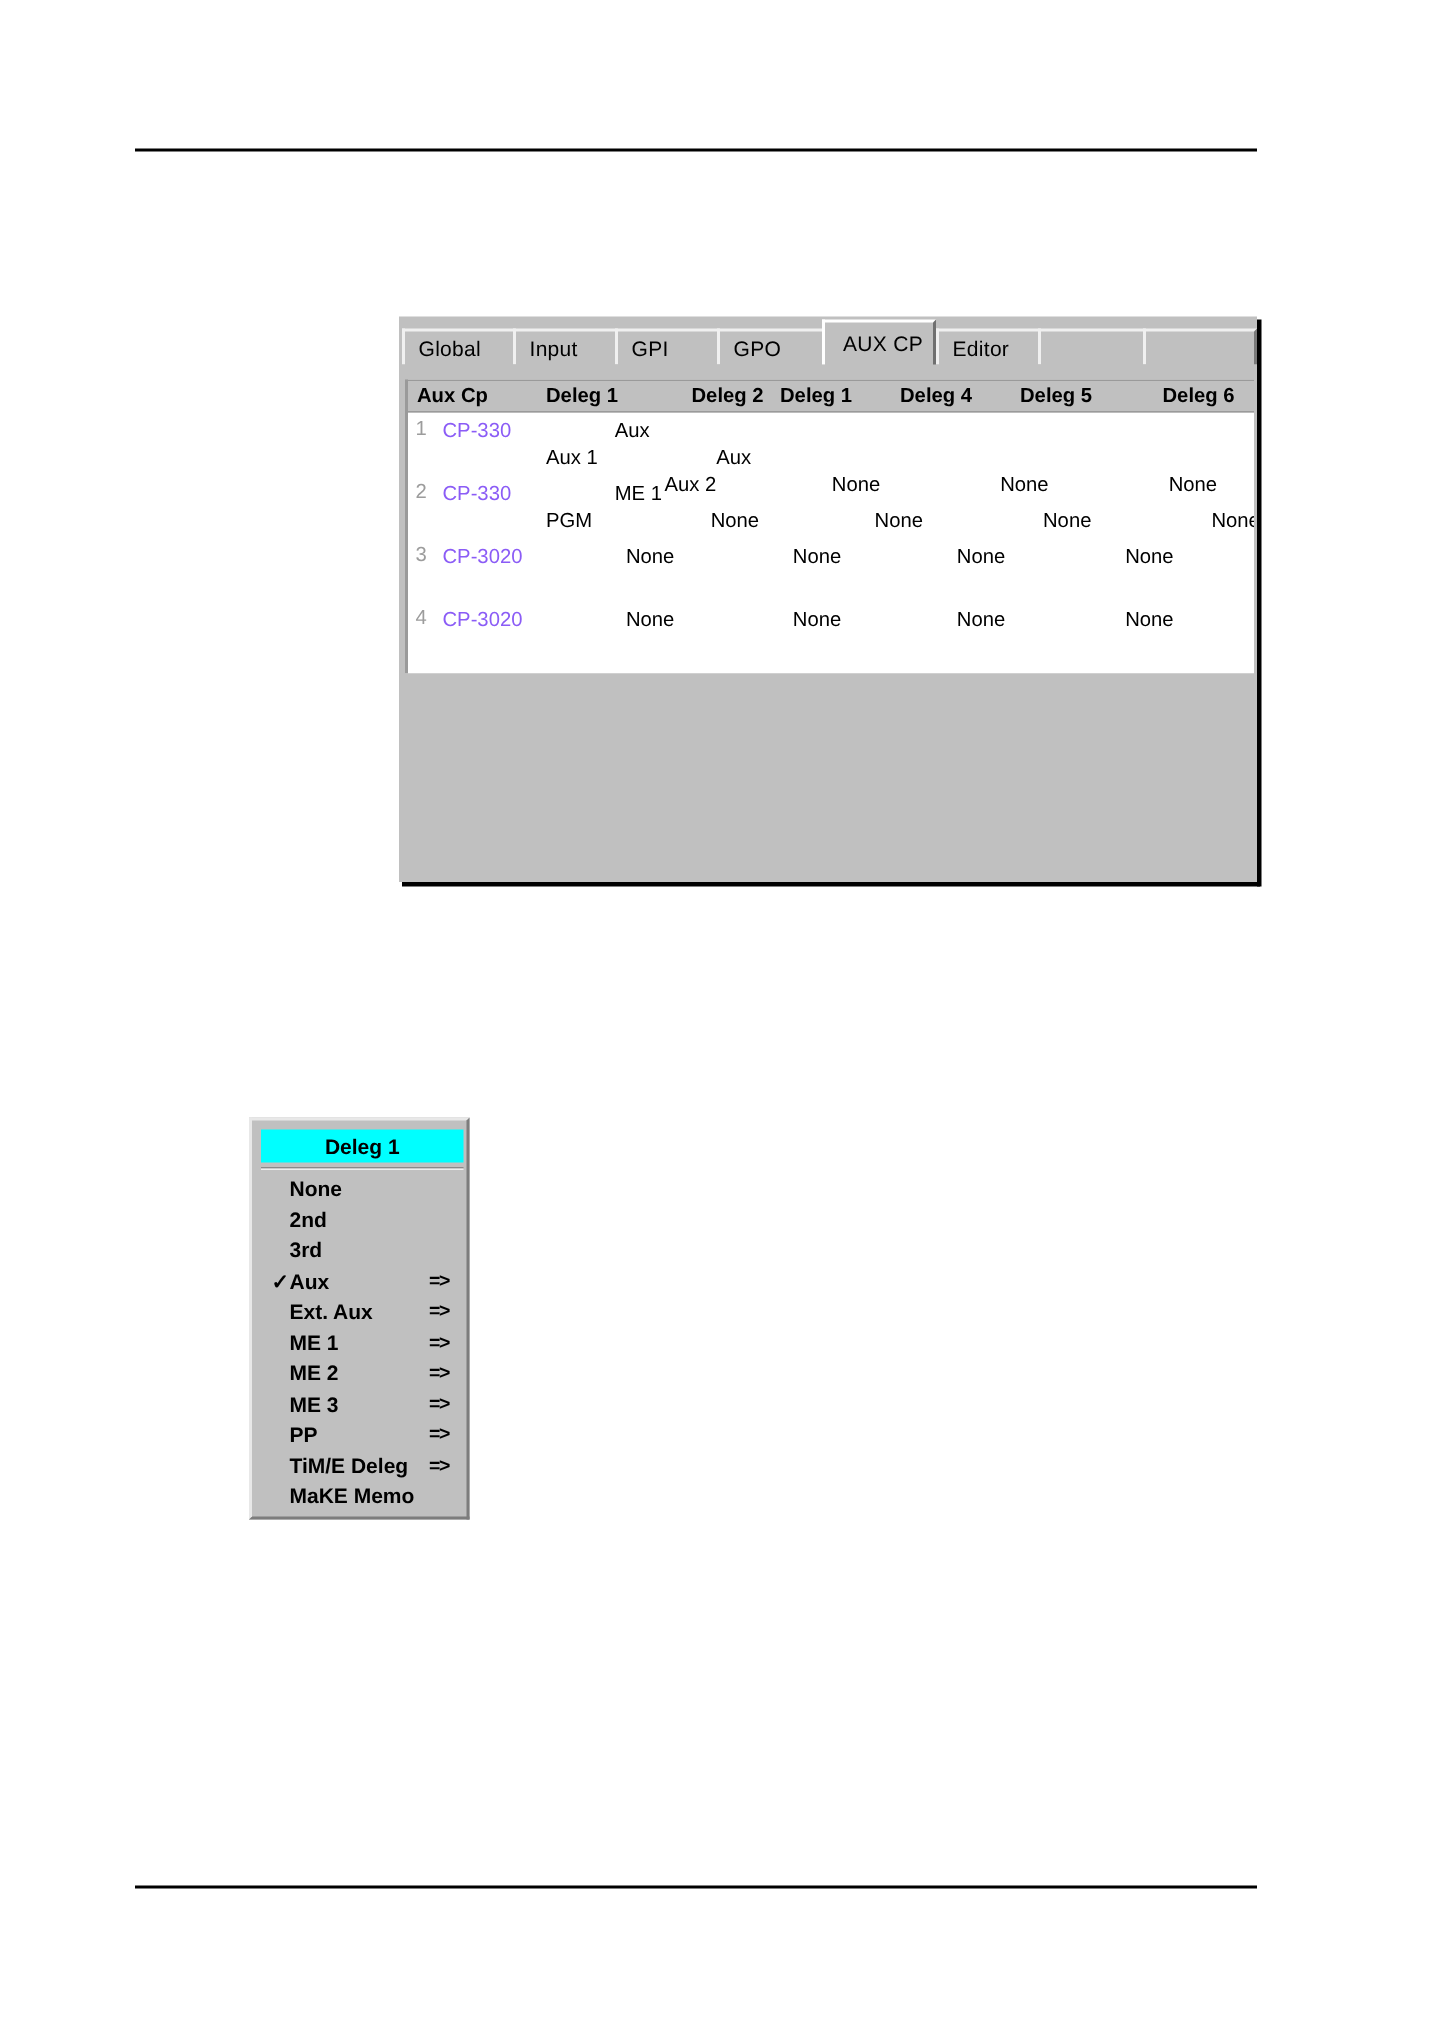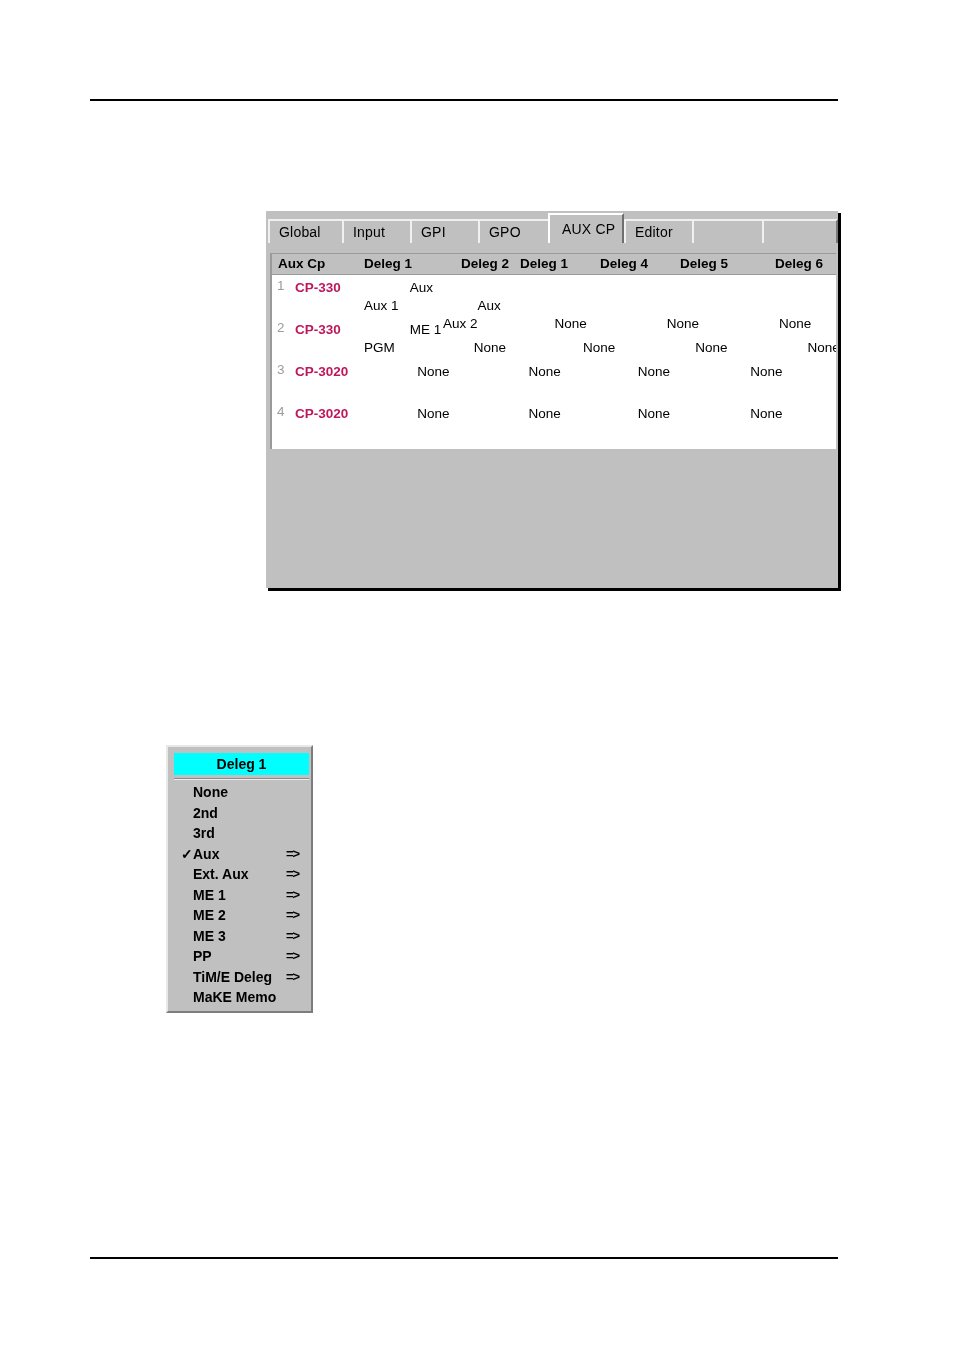--- a/index.html
+++ b/index.html
@@ -128,21 +128,21 @@
     position: relative;
     height: 42px;
   }
   .cell {
     position: absolute;
     font-size: 13.5px;
     color: #000000;
     line-height: 16px;
     white-space: pre-line;
   }
-  .cell.dim { color: #be185d; font-weight: bold; }
+  .cell.dim { color: #8b5cf6; }
   .rownum {
     position: absolute;
     left: 5px;
     font-size: 13.5px;
     color: #9c9c9c;
   }
   .hl-cell {
     position: absolute;
     background: #00ffff;
     z-index: 0;

